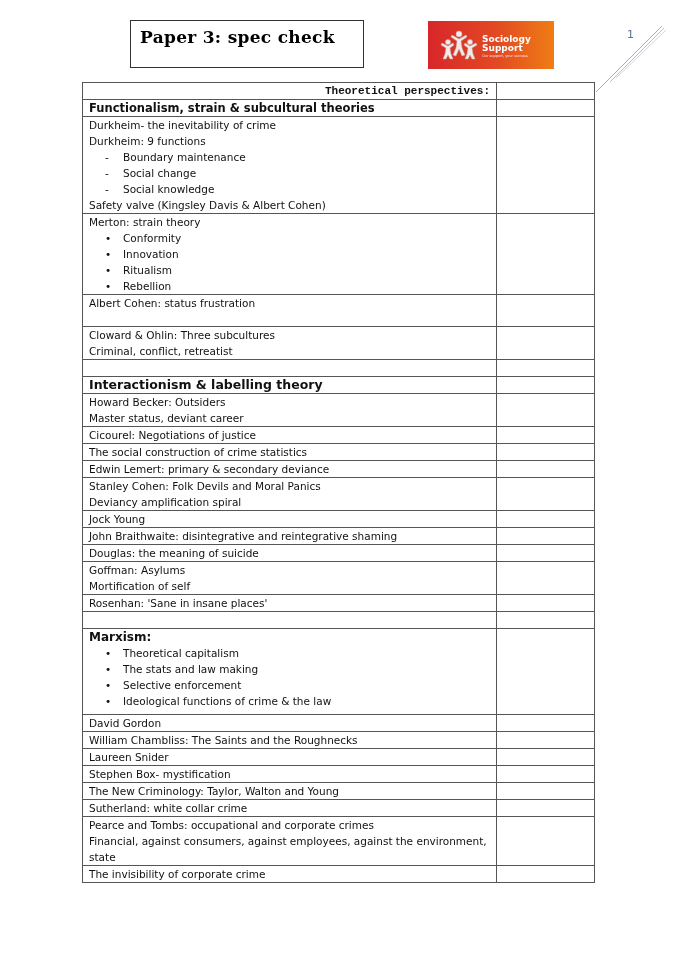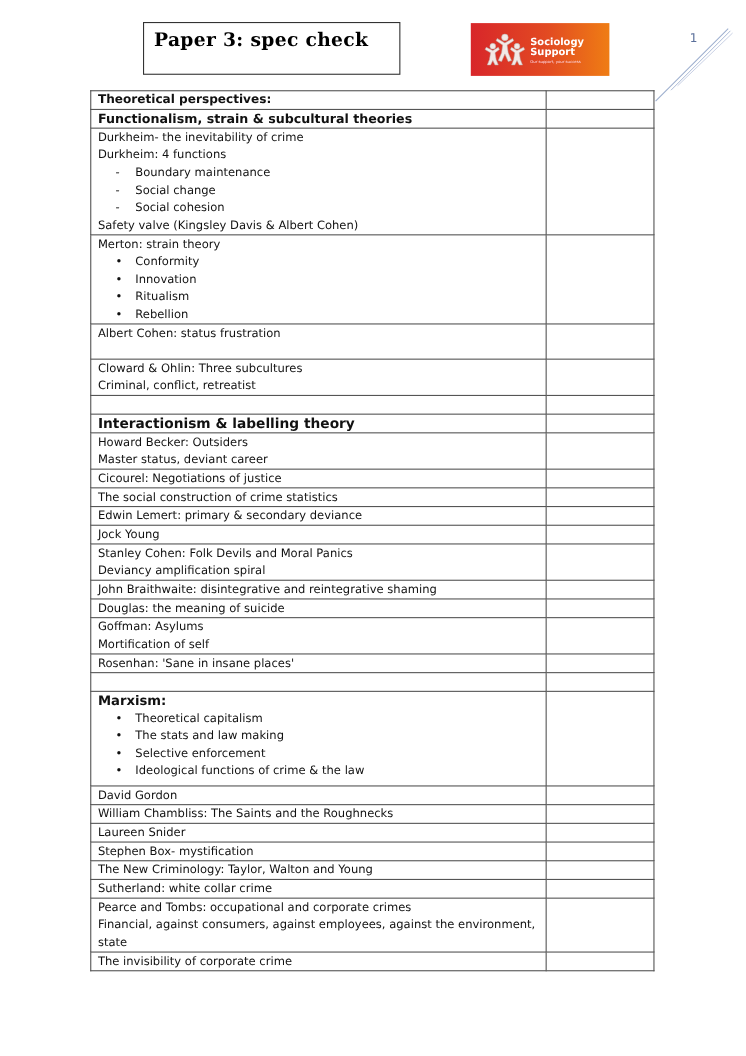--- a/index.html
+++ b/index.html
@@ -9,21 +9,21 @@
   .logo { position:absolute; left:428px; top:21px; width:126px; height:48px; background:linear-gradient(90deg,#d8262a 0%,#e24a22 55%,#ef7d14 100%); }
   .logo-figs { position:absolute; left:12px; top:9px; width:38px; height:30px; }
   .logo-t1 { position:absolute; left:54px; top:14px; font-family:"DejaVu Sans", sans-serif; font-weight:bold; font-size:9px; line-height:9px; color:#fff; }
   .logo-t2 { position:absolute; left:54px; top:23px; font-family:"DejaVu Sans", sans-serif; font-weight:bold; font-size:9px; line-height:9px; color:#fff; }
   .logo-t3 { position:absolute; left:54px; top:33px; font-size:3.5px; color:#fde; white-space:nowrap; }
   .page-num { position:absolute; left:627px; top:28px; font-size:11px; color:#5a6f9a; }
   .corner { position:absolute; left:594px; top:22px; width:84px; height:74px; }
   table.spec { position:absolute; left:82px; top:82px; border-collapse:collapse; width:513px; table-layout:fixed; }
   table.spec td { border:1px solid #555; padding:0 6px; vertical-align:top; font-size:10.5px; line-height:16px; box-sizing:border-box; }
   table.spec td.check { width:98px; }
-  .hdr { font-weight:bold; text-align:left; font-size:11px !important; }
+  .hdr { font-weight:bold; text-align:right; font-size:11px !important;font-family:Liberation Mono, monospace; }
   .sec { font-weight:bold; font-size:11.5px !important; }
   .sec-big { font-weight:bold; font-size:12.5px !important; }
   .line { display:block; white-space:nowrap; }
   .li { display:block; position:relative; padding-left:34px; white-space:nowrap; }
   .li .mark { position:absolute; left:16px; top:0; }
 </style>
 </head>
 <body>
 
 <div class="title-box">
@@ -62,24 +62,24 @@
     </tr>
   <tr style="height: 17px;">
         <td class="sec">
           <span class="line">Functionalism, strain &amp; subcultural theories</span>
         </td>
         <td class="check"></td>
       </tr>
       <tr style="height: 96px;">
         <td>
           <span class="line">Durkheim- the inevitability of crime</span>
-          <span class="line">Durkheim: 4 functions</span>
+          <span class="line">Durkheim: 9 functions</span>
           <span class="li" style="font-weight: normal; font-size: 10.5px;"><span class="mark">-</span><span>Boundary maintenance</span></span>
           <span class="li" style="font-weight: normal; font-size: 10.5px;"><span class="mark">-</span><span>Social change</span></span>
-          <span class="li" style="font-weight: normal; font-size: 10.5px;"><span class="mark">-</span><span>Social cohesion</span></span>
+          <span class="li" style="font-weight: normal; font-size: 10.5px;"><span class="mark">-</span><span>Social knowledge</span></span>
           <span class="line">Safety valve (Kingsley Davis &amp; Albert Cohen)</span>
         </td>
         <td class="check"></td>
       </tr>
       <tr style="height: 80px;">
         <td>
           <span class="line">Merton: strain theory</span>
           <span class="li" style="font-weight: normal; font-size: 10.5px;"><span class="mark">•</span><span>Conformity</span></span>
           <span class="li" style="font-weight: normal; font-size: 10.5px;"><span class="mark">•</span><span>Innovation</span></span>
           <span class="li" style="font-weight: normal; font-size: 10.5px;"><span class="mark">•</span><span>Ritualism</span></span>
@@ -128,30 +128,30 @@
           <span class="line">The social construction of crime statistics</span>
         </td>
         <td class="check"></td>
       </tr>
       <tr style="height: 17px;">
         <td>
           <span class="line">Edwin Lemert: primary &amp; secondary deviance</span>
         </td>
         <td class="check"></td>
       </tr>
-      <tr style="height: 17px;">
-        <td>
-          <span class="line">Jock Young</span>
-        </td>
-        <td class="check"></td>
-      </tr>
       <tr style="height: 33px;">
         <td>
           <span class="line">Stanley Cohen: Folk Devils and Moral Panics</span>
           <span class="line">Deviancy amplification spiral</span>
+        </td>
+        <td class="check"></td>
+      </tr>
+      <tr style="height: 17px;">
+        <td>
+          <span class="line">Jock Young</span>
         </td>
         <td class="check"></td>
       </tr>
       <tr style="height: 17px;">
         <td>
           <span class="line">John Braithwaite: disintegrative and reintegrative shaming</span>
         </td>
         <td class="check"></td>
       </tr>
       <tr style="height: 17px;">

